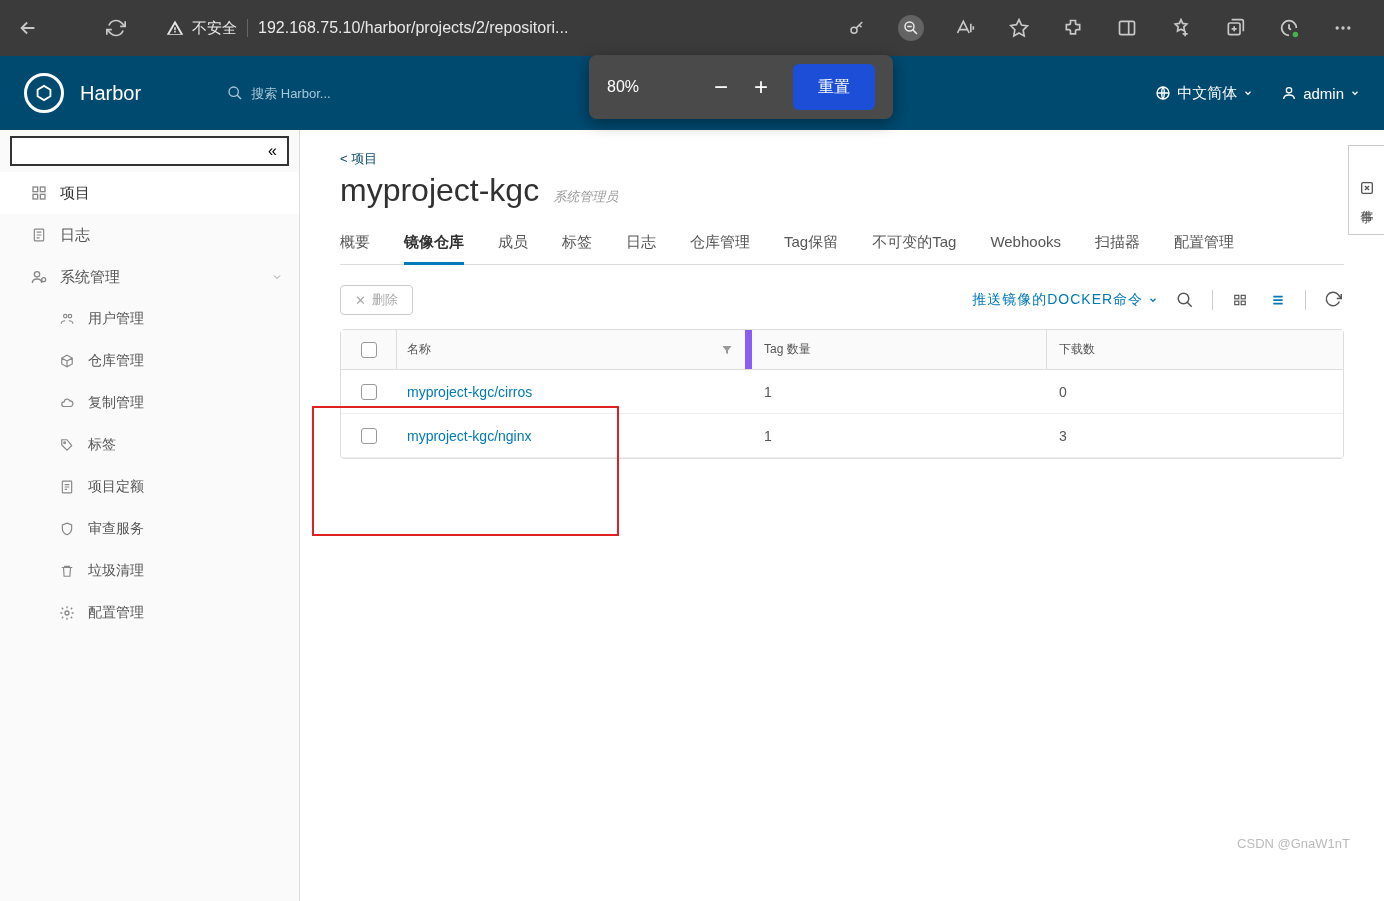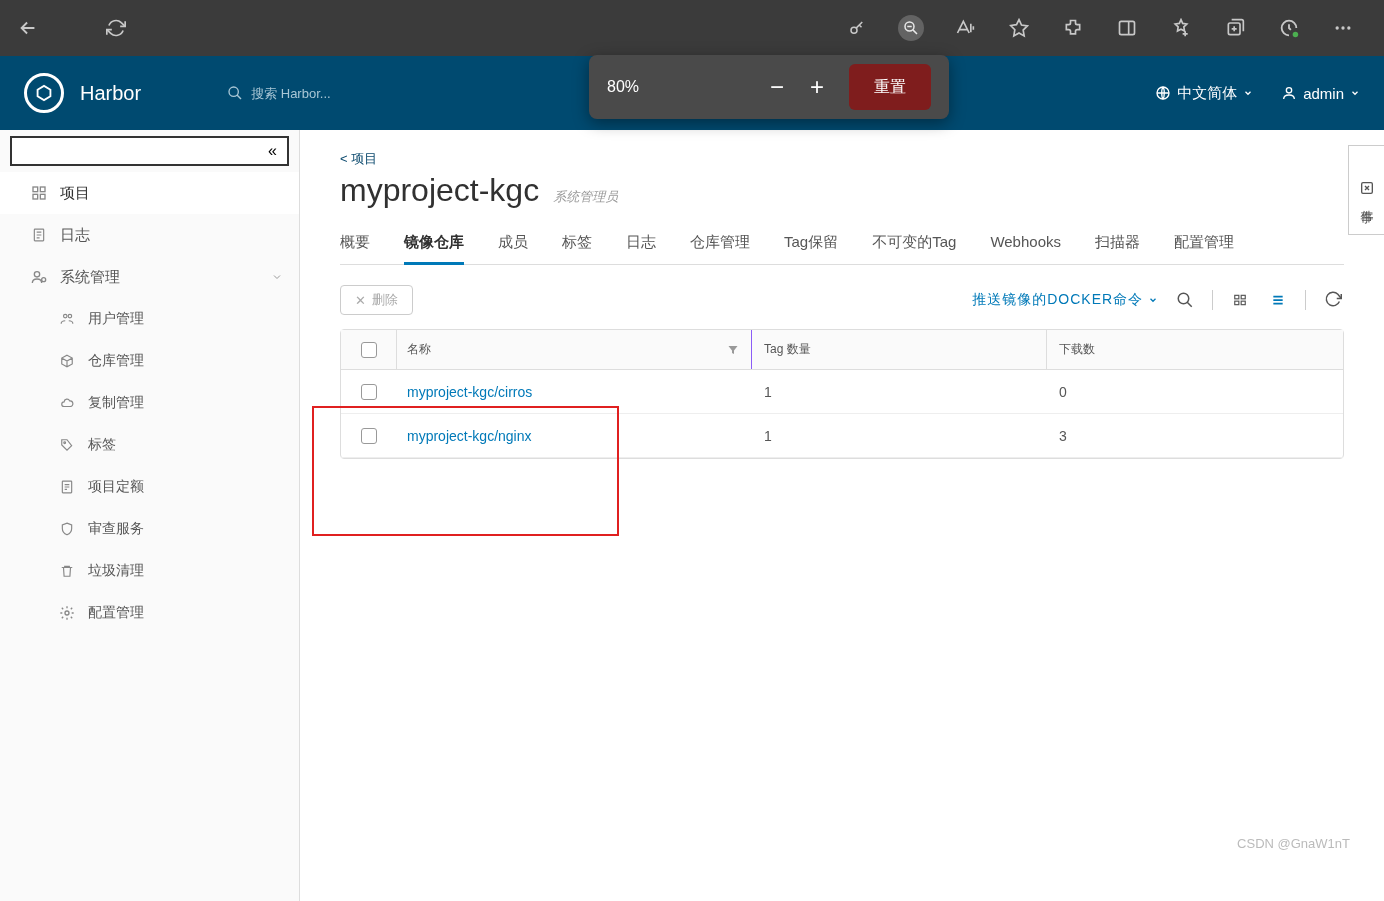--- a/index.html
+++ b/index.html
@@ -10,24 +10,24 @@
 .browser-bar .nav-btn { color: #c8c8c8; width: 36px; height: 36px; display: flex; align-items: center; justify-content: center; cursor: pointer; }
 .url-bar { flex: 0 0 auto; display: flex; align-items: center; gap: 10px; margin-left: 20px; }
 .url-warn { color: #e8e8e8; display: flex; align-items: center; gap: 8px; font-size: 15px; }
 .url-text { color: #e8e8e8; font-size: 16px; }
 .url-sep { width: 1px; height: 18px; background: #666; }
 .browser-icons { display: flex; align-items: center; margin-left: auto; gap: 28px; padding-right: 18px; }
 .browser-icons .icon { color: #c8c8c8; width: 26px; height: 26px; display: flex; align-items: center; justify-content: center; cursor: pointer; }
 .icon-circle { border-radius: 50%; background: #636363; width: 38px; height: 38px; }
 
 
-.zoom-overlay { position: absolute; top: 55px; left: 589px; width: 360px; height: 64px; background: #4a4a4a; border-radius: 8px; display: flex; align-items: center; padding: 0 18px; gap: 0; box-shadow: 0 4px 16px rgba(0,0,0,.4); z-index: 100; }
+.zoom-overlay { position: absolute; top: 55px; left: 589px; width: 304px; height: 64px; background: #4a4a4a; border-radius: 8px; display: flex; align-items: center; padding: 0 18px; gap: 0; box-shadow: 0 4px 16px rgba(0,0,0,.4); z-index: 100; }
 .zoom-pct { color: #fff; font-size: 16px; flex: 1; }
 .zoom-btn { color: #fff; font-size: 24px; width: 40px; text-align: center; cursor: pointer; }
-.zoom-reset { background: #7f1d1d; color: #fff; width: 82px; height: 46px; border-radius: 6px; display: flex; align-items: center; justify-content: center; font-size: 16px; margin-left: 12px; cursor: pointer; }
+.zoom-reset { background: #1d4ed8; color: #fff; width: 82px; height: 46px; border-radius: 6px; display: flex; align-items: center; justify-content: center; font-size: 16px; margin-left: 12px; cursor: pointer; }
 
 
 .harbor-header { height: 74px; background: #004a70; display: flex; align-items: center; padding: 0 24px; }
 .harbor-logo { width: 40px; height: 40px; border: 3px solid #fff; border-radius: 50%; display: flex; align-items: center; justify-content: center; }
 .harbor-title { color: #fff; font-size: 20px; margin-left: 16px; }
 .search-wrap { margin-left: 86px; display: flex; align-items: center; gap: 8px; }
 .search-icon { color: #a9c7d6; }
 .search-input { background: transparent; border: none; color: #a9c7d6; font-size: 13px; width: 220px; outline: none; }
 .search-input::placeholder { color: #a9c7d6; }
 .harbor-right { margin-left: auto; display: flex; align-items: center; gap: 28px; }
@@ -59,21 +59,21 @@
 .btn-delete { border: 1px solid #ccc; background: #fff; color: #aaa; font-size: 13px; height: 30px; padding: 0 14px; border-radius: 4px; display: flex; align-items: center; gap: 6px; cursor: not-allowed; }
 .toolbar-right { margin-left: auto; display: flex; align-items: center; gap: 16px; }
 .push-cmd { color: #0079b8; font-size: 14px; letter-spacing: 1px; cursor: pointer; }
 .tb-icon { color: #565656; cursor: pointer; width: 22px; height: 22px; display: flex; align-items: center; justify-content: center; }
 .tb-sep { width: 1px; height: 20px; background: #ccc; }
 
 
 .table { margin-top: 14px; border: 1px solid #ddd; border-radius: 4px; }
 .thead { display: flex; align-items: center; height: 40px; border-bottom: 1px solid #ddd; background: #fafafa; font-size: 12px; color: #565656; }
 .col-chk { width: 56px; display: flex; align-items: center; justify-content: center; border-right: 1px solid #ddd; align-self: stretch; }
-.col-name { flex: 0 0 355px; padding-left: 10px; display: flex; align-items: center; align-self: stretch; border-right: 1px solid #8b5cf6; }
+.col-name { flex: 0 0 355px; padding-left: 10px; display: flex; align-items: center; align-self: stretch; border-right: 7px solid #8b5cf6; }
 .col-name-inner { flex: 1; }
 .filter-icon { color: #999; padding-right: 12px; cursor: pointer; }
 .col-tag { flex: 0 0 295px; padding-left: 12px; display: flex; align-items: center; align-self: stretch; border-right: 1px solid #ddd; }
 .col-dl { flex: 1; padding-left: 12px; display: flex; align-items: center; align-self: stretch; }
 .trow { display: flex; align-items: center; height: 44px; border-bottom: 1px solid #eee; }
 .trow .col-chk, .trow .col-name, .trow .col-tag { border-right: none; }
 .trow .cell-name { color: #0079b8; font-size: 14px; padding-left: 10px; cursor: pointer; flex: 0 0 355px; }
 .trow .cell-tag { flex: 0 0 295px; padding-left: 12px; font-size: 14px; color: #565656; }
 .trow .cell-dl { flex: 1; padding-left: 12px; font-size: 14px; color: #565656; }
 .chkbox { width: 16px; height: 16px; border: 1px solid #999; border-radius: 3px; background: #fff; cursor: pointer; }
@@ -97,20 +97,30 @@
   <div class="nav-btn">
     <svg width="22" height="22" viewBox="0 0 24 24" fill="none" stroke="currentColor" stroke-width="2">
         <path d="M19 12H5M11 18l-6-6 6-6"></path>
       </svg>
   </div>
   <div class="nav-btn" style="margin-left:40px">
     <svg width="20" height="20" viewBox="0 0 24 24" fill="none" stroke="currentColor" stroke-width="2">
         <path d="M23 4v6h-6M1 20v-6h6"></path>
         <path d="M3.5 9a9 9 0 0114.8-3.4L23 10M1 14l4.7 4.4A9 9 0 0020.5 15"></path>
       </svg>
+  </div>
+  <div class="url-bar">
+    <div class="url-warn">
+      <svg width="18" height="18" viewBox="0 0 24 24" fill="currentColor">
+          <path d="M12 2L1 21h22L12 2zm0 5l7.5 13h-15L12 7zm-1 4v4h2v-4h-2zm0 5v2h2v-2h-2z"></path>
+        </svg>
+      <span>不安全</span>
+    </div>
+    <div class="url-sep"></div>
+    <span class="url-text">192.168.75.10/harbor/projects/2/repositori...</span>
   </div>
   <div class="browser-icons">
     <div class="icon">
         <svg width="18" height="18" viewBox="0 0 24 24" fill="none" stroke="currentColor" stroke-width="2">
           <circle cx="8" cy="15" r="4"></circle>
           <path d="M10.5 12.5L19 4M15 8l3 3"></path>
         </svg>
       </div>
     <div class="icon icon-circle">
         <svg width="18" height="18" viewBox="0 0 24 24" fill="none" stroke="#e8e8e8" stroke-width="2">

